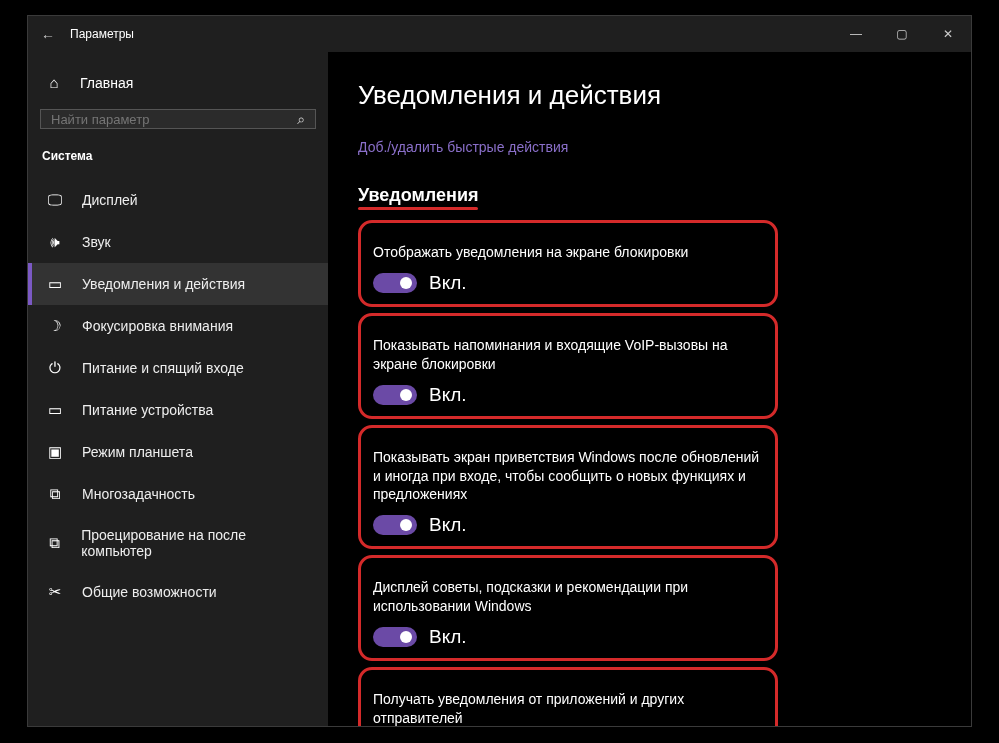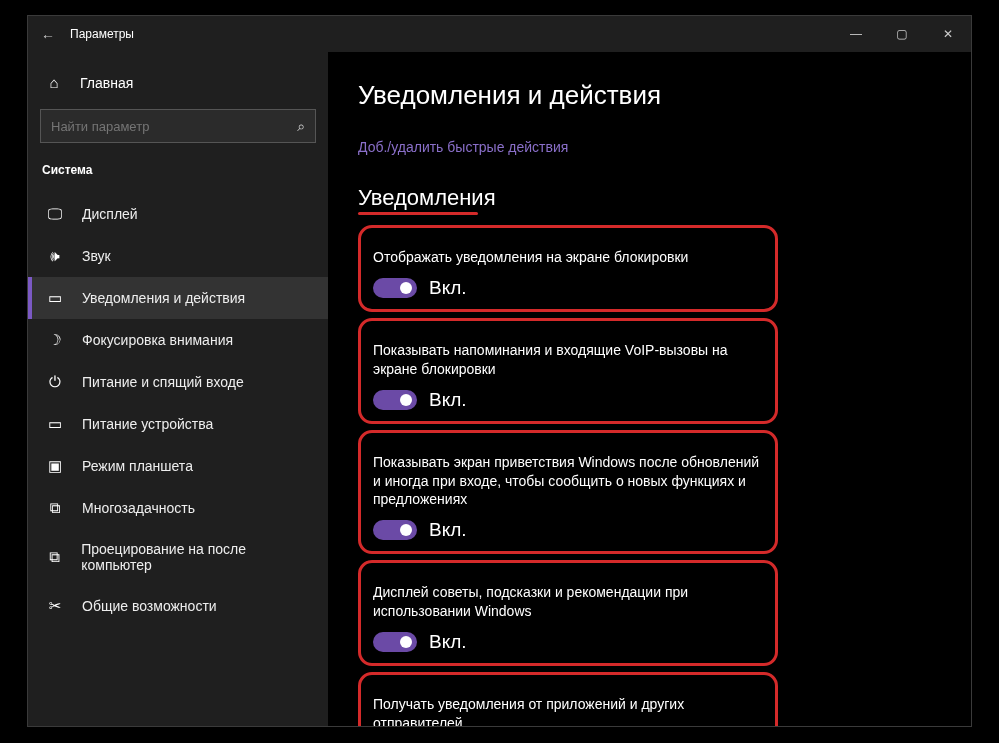--- a/index.html
+++ b/index.html
@@ -49,21 +49,21 @@
     overflow-y:auto;
   }
   .home {
     display:flex; align-items:center;
     padding: 10px 18px; font-size:14px; color:#fff;
     gap:18px;
   }
   .home .icon { width:16px; display:flex; justify-content:center; font-size:15px;}
   .searchbox {
     margin: 8px 12px 14px 12px;
-    height: 34px;
+    height: 20px;
     border:1px solid #555;
     background:#2b2b2b;
     display:flex; align-items:center;
     padding: 0 10px;
     color:#aaa; font-size:13px;
   }
   .searchbox input {
     flex:1; background:transparent; border:none; outline:none;
     color:#ccc; font-size:13px;
   }
@@ -86,21 +86,21 @@
   .navitem .nicon { width:18px; display:flex; justify-content:center; color:#fff; font-size:15px;}
   .content {
     flex:1; background:#000; color:#fff;
     padding: 28px 0 0 0;
     overflow-y:auto;
   }
   .content-inner { padding: 0 30px 20px 30px; }
   h1 { font-size:26px; font-weight:400; margin-bottom: 28px; }
   .link { color:#8a6fc9; font-size:14px; margin-bottom: 30px; display:block;}
   h2.section {
-    font-size:22px; font-weight:400;
+    font-size:18px; font-weight:700;
     margin-bottom:14px;
     position:relative;
     display:inline-block;
   }
   h2.section.underlined::after{
     content:"";
     position:absolute; left:0; bottom:-4px;
     width:120px; height:3px; background:#d42a2a;
     border-radius:2px;
   }

